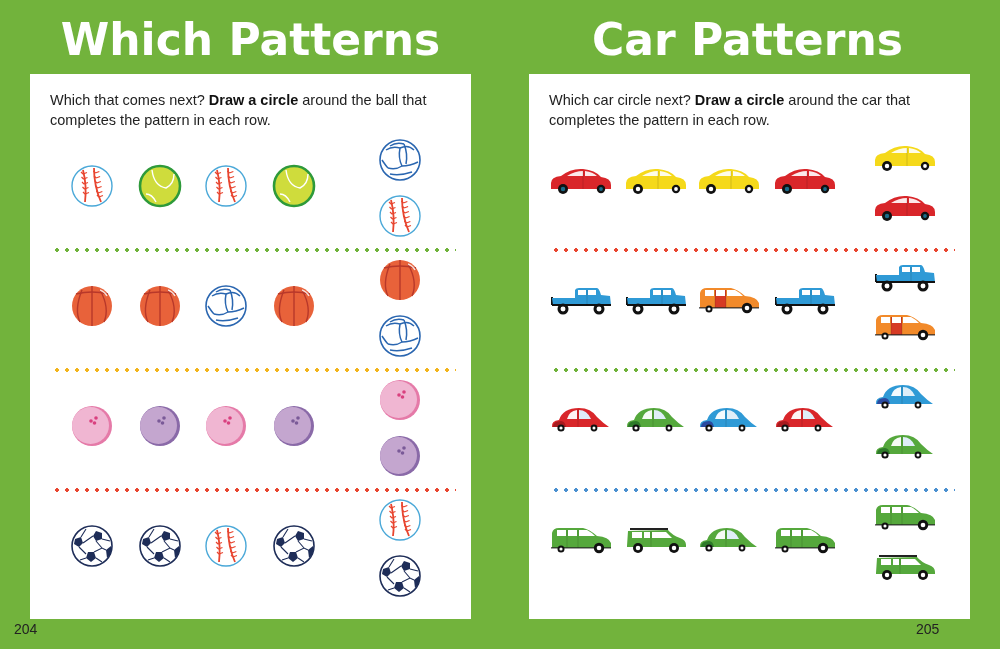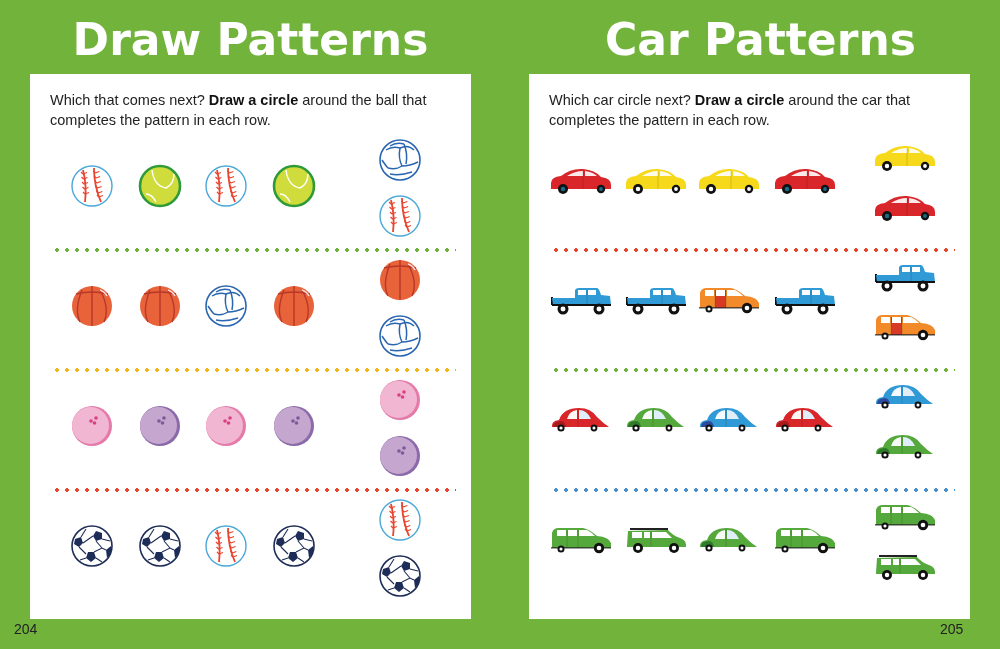--- a/index.html
+++ b/index.html
@@ -2,36 +2,36 @@
 <html><head>
 <meta charset="utf-8">
 <style>
   html,body{margin:0;padding:0;}
   body{width:1000px;height:649px;background:#72b33c;position:relative;overflow:hidden;font-family:"DejaVu Sans","Liberation Sans",sans-serif;}
   .title{position:absolute;top:14px;color:#fff;font-size:44px;font-weight:bold;text-align:center;width:441px;letter-spacing:0px;font-family:"DejaVu Sans",sans-serif;}
   .panel{position:absolute;top:74px;width:441px;height:545px;background:#fff;}
   #left-panel{left:30px;}
   #right-panel{left:529px;}
   #left-title{left:30px;}
-  #right-title{left:540px;}
+  #right-title{left:527px;}
   .instr{position:absolute;left:20px;top:16px;font-size:14.5px;line-height:20px;color:#222;font-family:"Liberation Sans",sans-serif;width:420px;}
   .instr b{font-weight:bold;color:#111;margin-top:12px;}
   .pagenum{position:absolute;top:621px;font-size:14px;color:#222;font-family:Liberation Sans, sans-serif;}
   #page-left-num{left:14px;}
-  #page-right-num{left:940px;text-align:right;}
+  #page-right-num{left:916px;text-align:right;}
   .divider{position:absolute;left:22px;width:404px;height:4px;
     background-image:radial-gradient(circle, var(--c) 1.6px, transparent 1.9px);
     background-size:10px 4px;background-repeat:repeat-x;}
   .item{position:absolute;}
   svg{display:block;}
 </style>
 </head>
 <body>
 
-<div class="title" id="left-title">Draw Patterns</div>
+<div class="title" id="left-title">Which Patterns</div>
 <div class="title" id="right-title">Car Patterns</div>
 
 <div class="panel" id="left-panel">
   <div class="instr"><span>Which that comes next? </span><b>Draw a circle</b><span> around the ball that completes the pattern in each row.</span></div>
   <div id="left-rows">
       <div class="item" style="left: 40px; top: 90px;">
         <svg width="44" height="44" viewBox="0 0 44 44">
           <circle cx="22" cy="22" r="20" fill="#fff" stroke="#4aa8d8" stroke-width="1.4"></circle>
     <path d="M13 6 Q17 22 15 38" fill="none" stroke="#e8452f" stroke-width="1.8"></path>
     <path d="M24 4 Q24 22 31 38" fill="none" stroke="#e8452f" stroke-width="1.8"></path>

